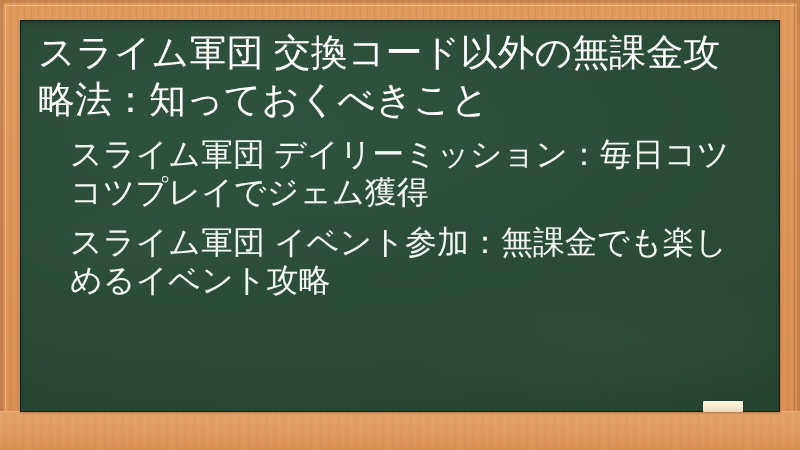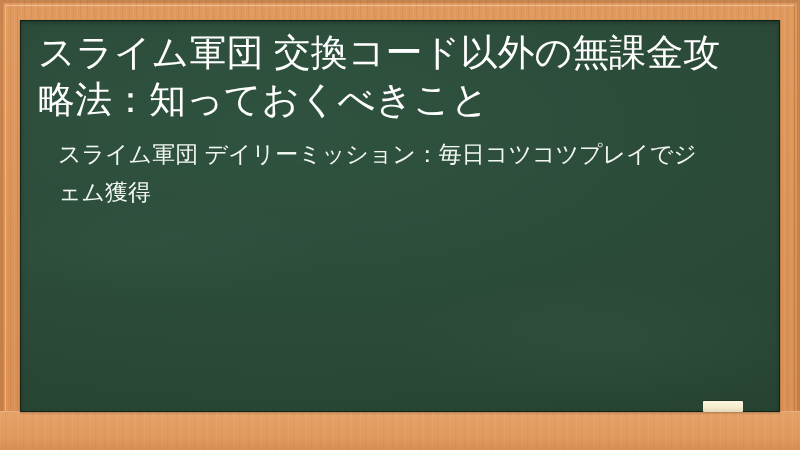--- a/index.html
+++ b/index.html
@@ -124,24 +124,24 @@
   }
 
   
   .topics {
     list-style: none;
     margin: 12px 0 0 0;
     padding: 0 0 0 20px;
   }
   .topic {
     color: #f3f7f4;
-    font-size: 23px;
+    font-size: 32px;
     line-height: 38px;
     font-weight: 400;
-    margin: 0 0 12px 0;
+    margin: 0 0 12px 12px;
     white-space: pre-wrap;
     max-width: 660px;
   }
   .topic:last-child { margin-bottom: 0; }
 
   
   .chalk {
     position: absolute;
     right: 37px;
     bottom: 0px;
@@ -163,19 +163,20 @@
   <div class="frame-miter"></div>
   <div class="ledge"></div>
 
   <div class="board">
     <div class="board-inner">
 
       <h1 class="title">スライム軍団 交換コード以外の無課金攻略法：知っておくべきこと</h1>
 
       <ul class="topics">
         <li class="topic">スライム軍団 デイリーミッション：毎日コツコツプレイでジェム獲得</li>
+        <li class="topic">スライム軍団 イベント参加：無課金でも楽しめるイベント攻略</li>
       </ul>
 
     </div>
     <div class="chalk"></div>
   </div>
 
 </div>
 
 </body></html>

